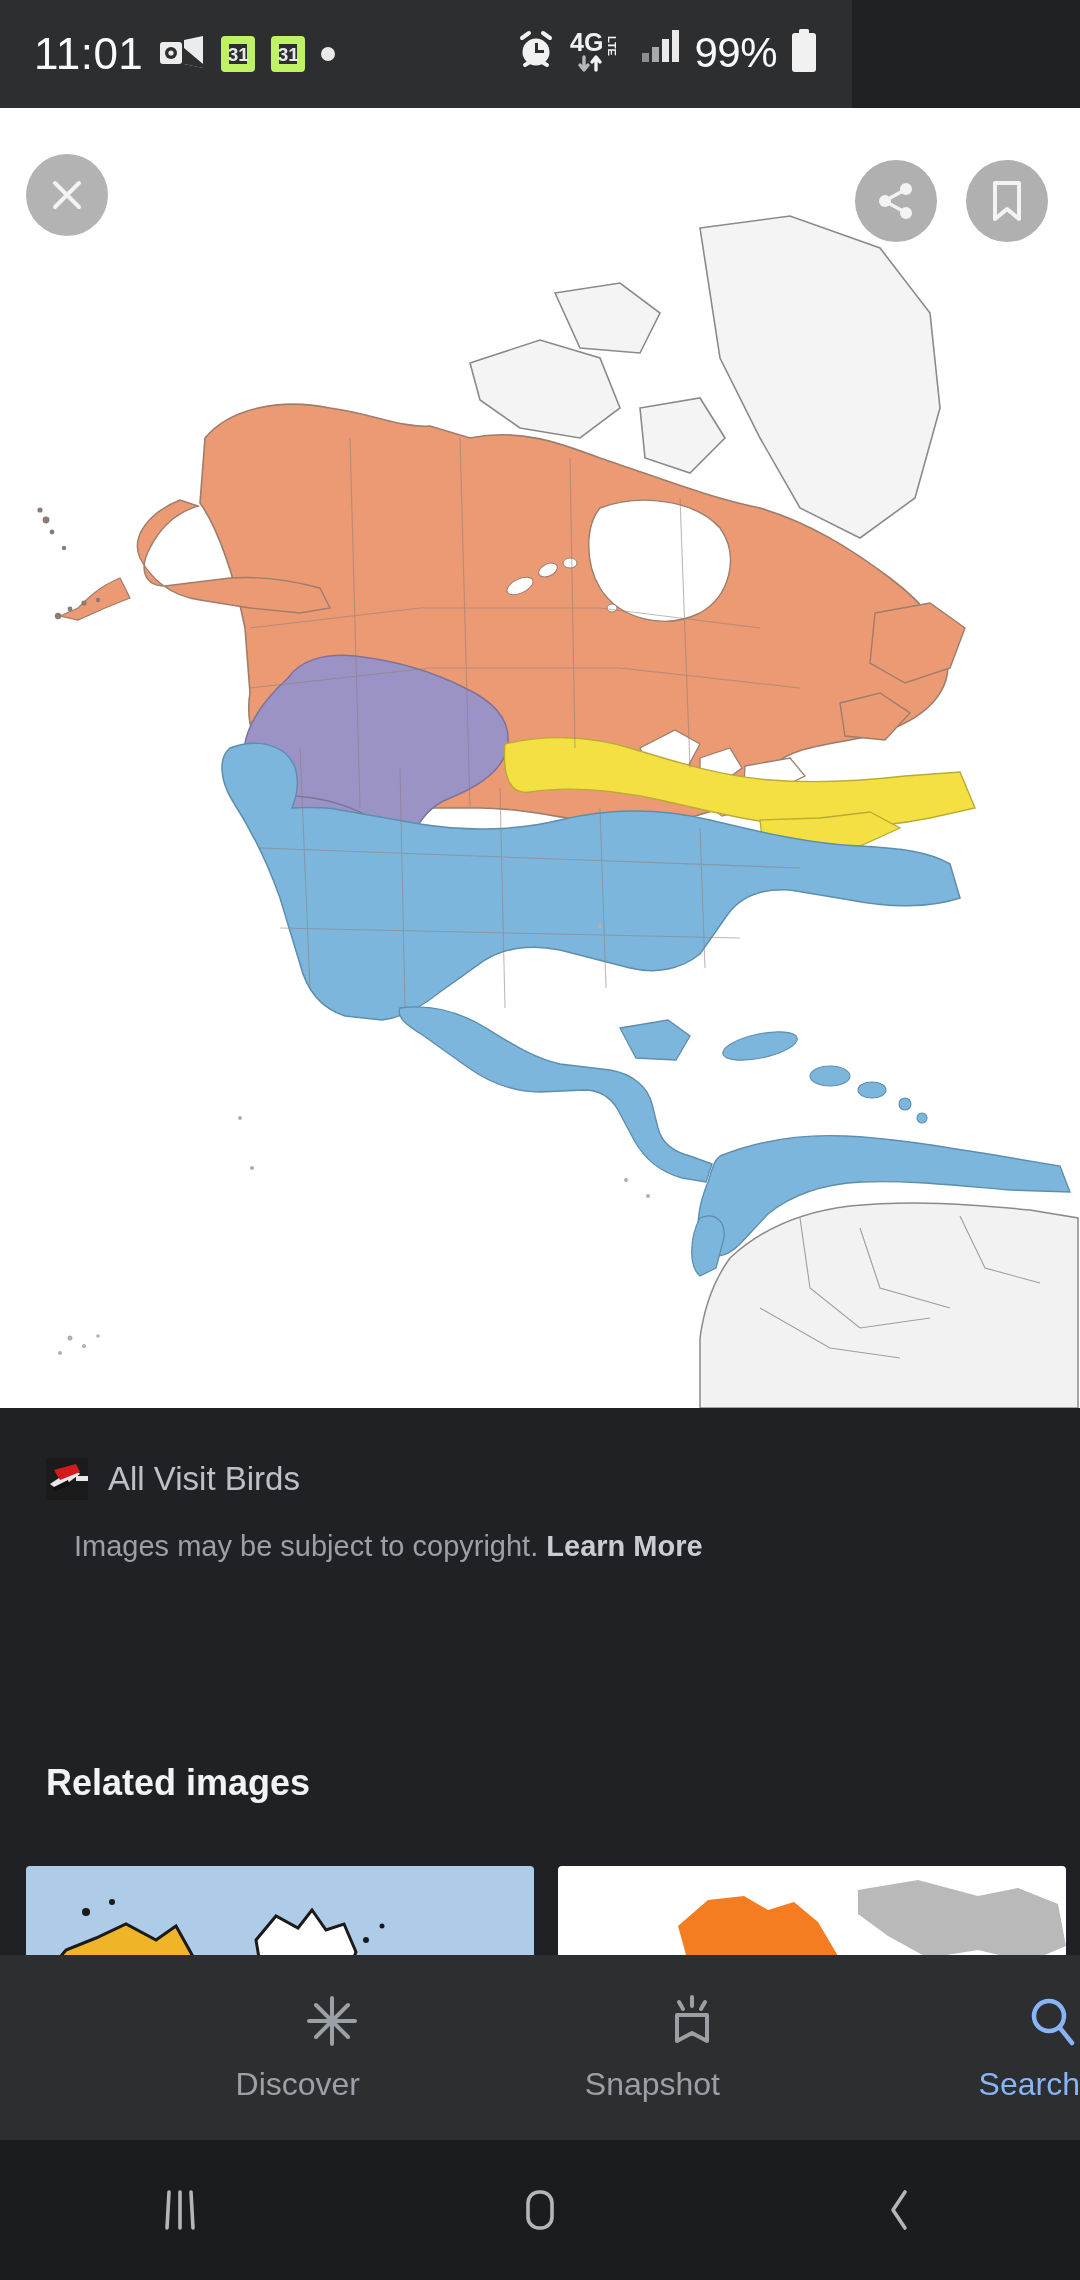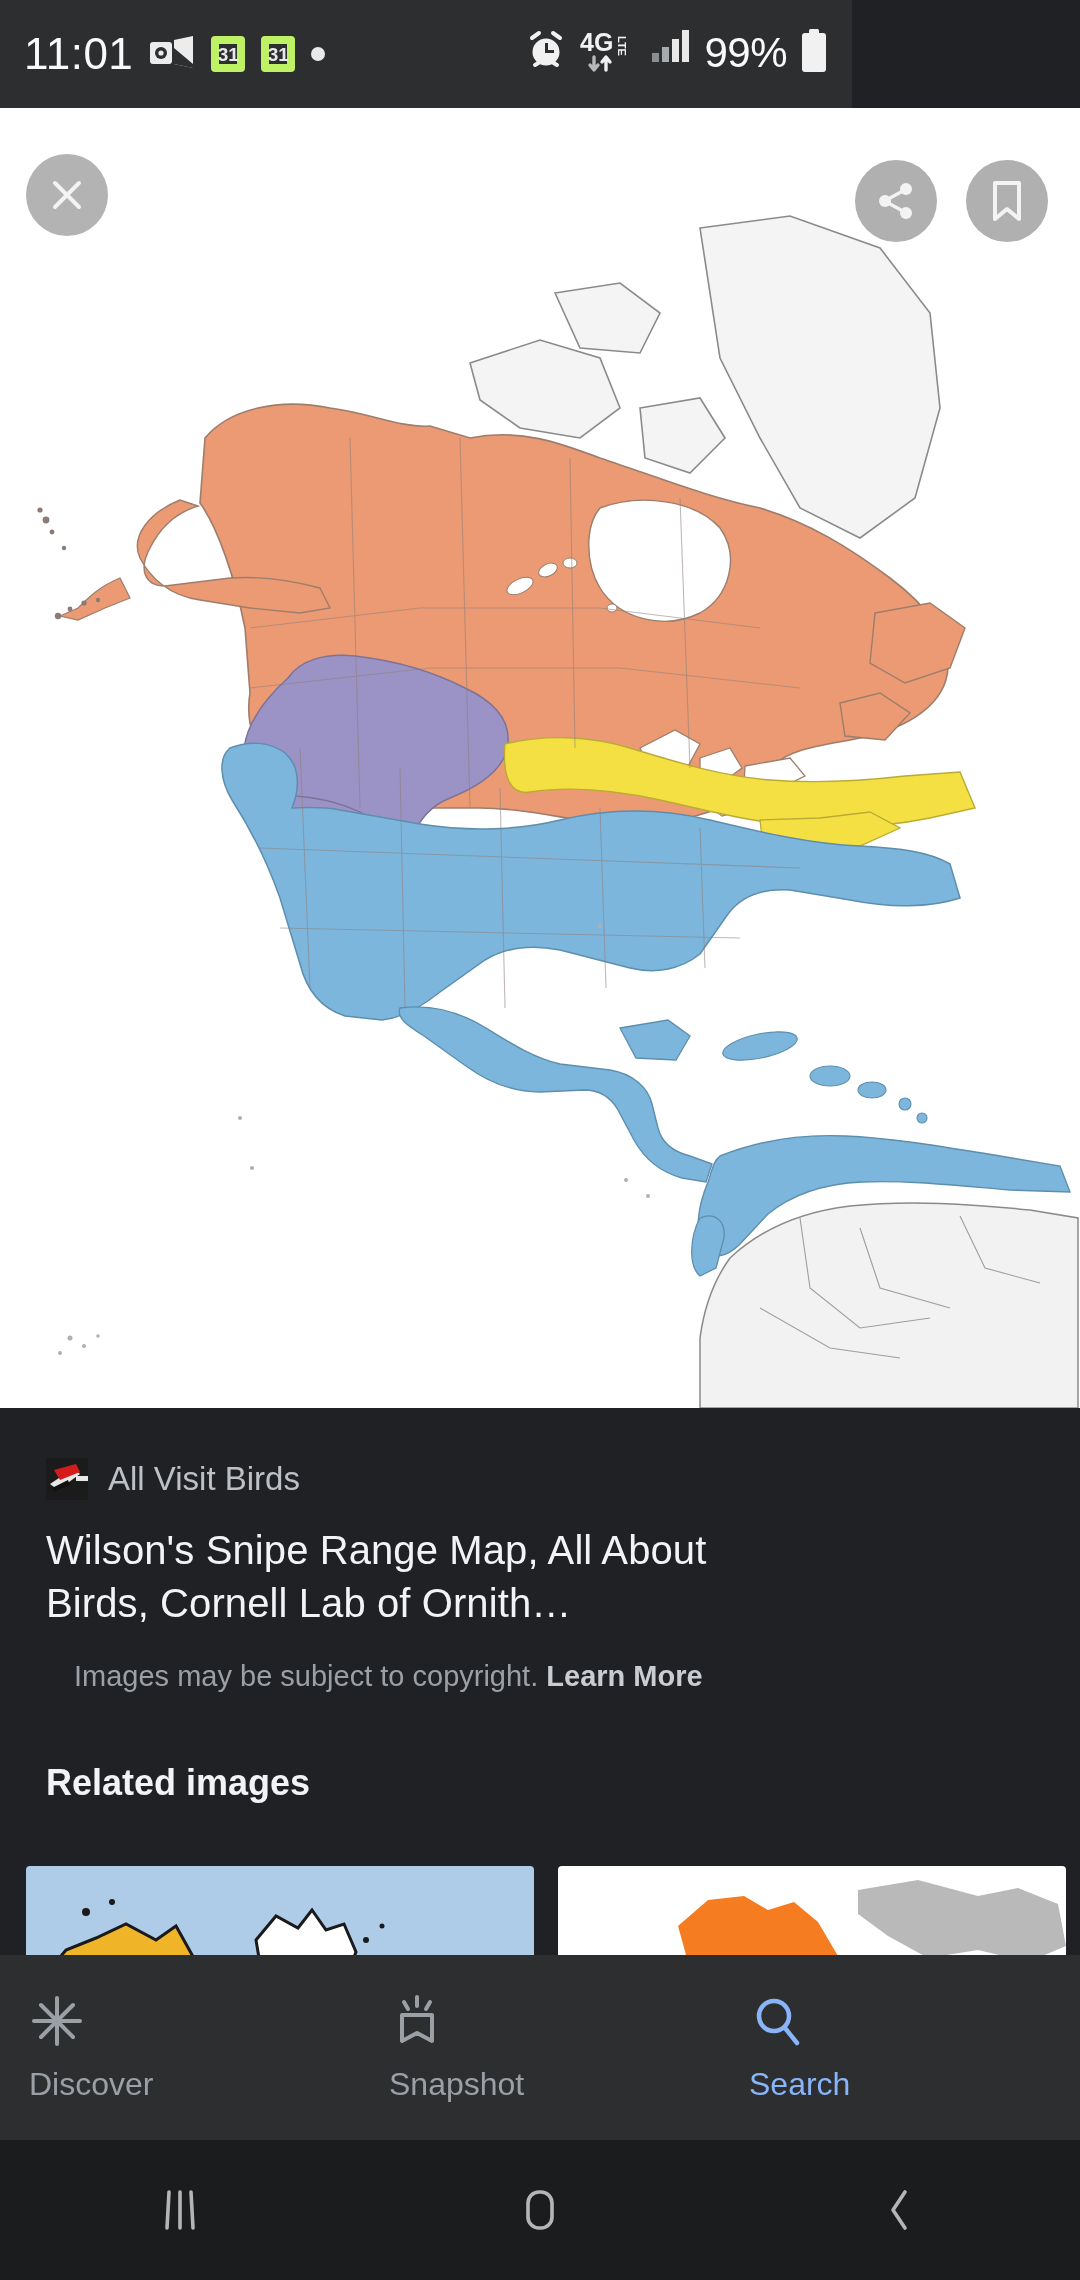--- a/index.html
+++ b/index.html
@@ -6,21 +6,21 @@
   html,body{
     width:1080px; height:2280px; background:#202124; overflow:hidden;
     font-family:"Liberation Sans", sans-serif;
   }
   #root{ position:relative; width:1080px; height:2280px; background:#202124; }
 
   
   .statusbar{
     position:absolute; left:0; top:0; width:852px; height:108px;
     background:#2c2e30; display:flex; align-items:center;
-    padding:0 24px; color:#f1f1f1;
+    padding:0 34px; color:#f1f1f1;
   }
   .sb-left{ display:flex; align-items:center; gap:16px; }
   .sb-clock{ font-size:44px; font-weight:400; letter-spacing:0.5px; color:#fafafa; }
   .sb-right{ margin-left:auto; display:flex; align-items:flex-start; gap:13px; }
   .sb-ic{ display:block; }
   .batt-pct{ font-size:42px; color:#fafafa; letter-spacing:-0.5px; }
 
   .cal-ic{
     width:34px;height:36px;border:8px solid #bef264;border-radius:4px;
     display:flex;align-items:center;justify-content:center;
@@ -83,21 +83,21 @@
     position:relative;
   }
   .thumb svg{ display:block; width:100%; height:100%; }
 
   
   .bottomnav{
     position:absolute; left:0; top:1955px; width:1080px; height:185px;
     background:#2c2e30; display:flex; align-items:center;
   }
   .navitem{
-    flex:1; display:flex; flex-direction:column; align-items:flex-start; gap:16px;padding-left:29px;
+    flex:1; display:flex; flex-direction:column; align-items:flex-end; gap:16px;padding-left:29px;
   }
   .navlabel{ font-size:32px; color:#9aa0a6; }
   .navitem.active .navlabel{ color:#8ab4f8; }
   .navicon{ height:58px; display:flex; align-items:center; justify-content:center; }
 
   
   .androidnav{
     position:absolute; left:0; top:2140px; width:1080px; height:140px;
     background:#1b1c1e; display:flex; align-items:center;
   }
@@ -426,21 +426,20 @@
           <rect x="0" y="0" width="42" height="42" fill="#1b1b1b"></rect>
           <path d="M4 26 L28 10 L34 16 L12 32 Z" fill="#e8e8e8"></path>
           <path d="M8 12 L30 6 L34 14 L14 22 Z" fill="#d41b1b"></path>
           <rect x="30" y="18" width="12" height="5" fill="#e8e8e8"></rect>
           <path d="M6 30 L22 22 L24 27 L8 34 Z" fill="#111111"></path>
         </svg>
       </span>
       <span class="src-name">All Visit Birds</span>
     </div>
 
-    <div class="title">Wilson's Snipe Range Map, All About Birds, Cornell Lab of Ornith…</div>
 
     <div class="copyright">
       <span>Images may be subject to copyright.</span>
       <b>Learn More</b>
     </div>
   </div>
 
 
   <div class="related-title">Related images</div>
 

